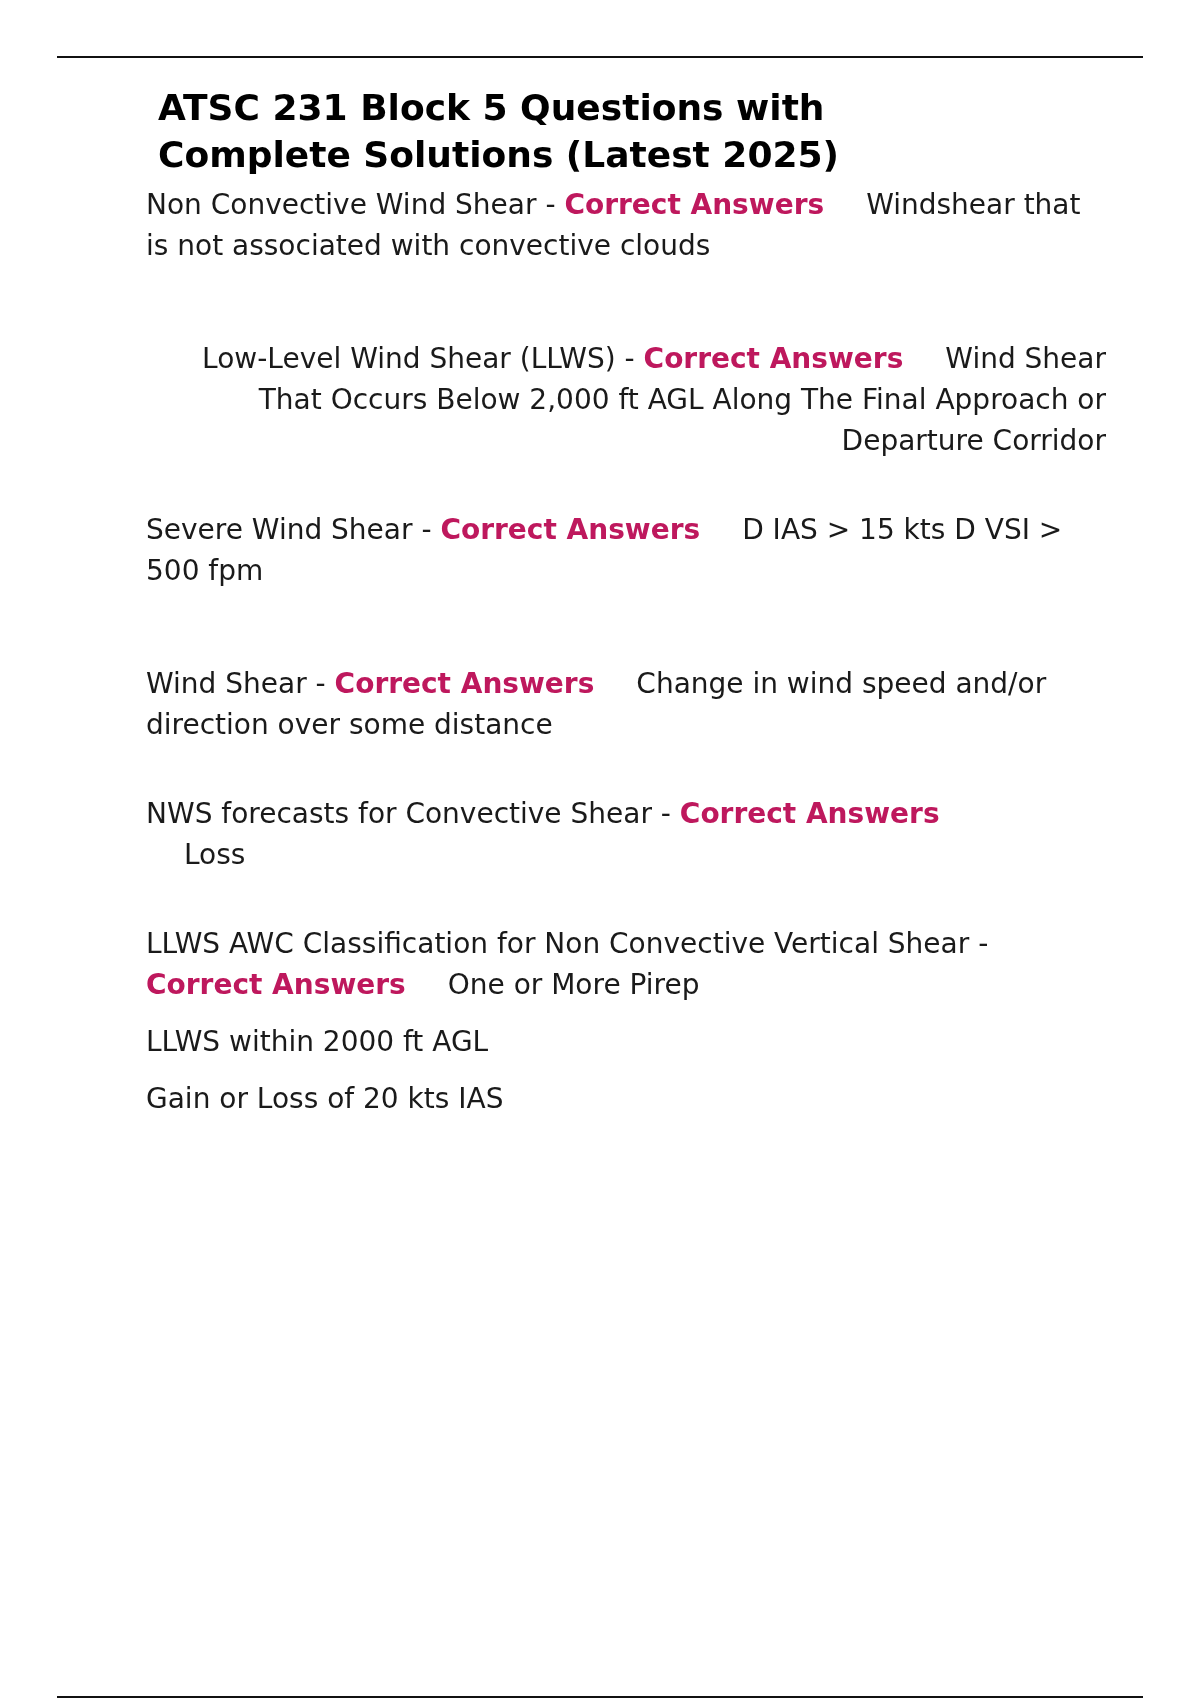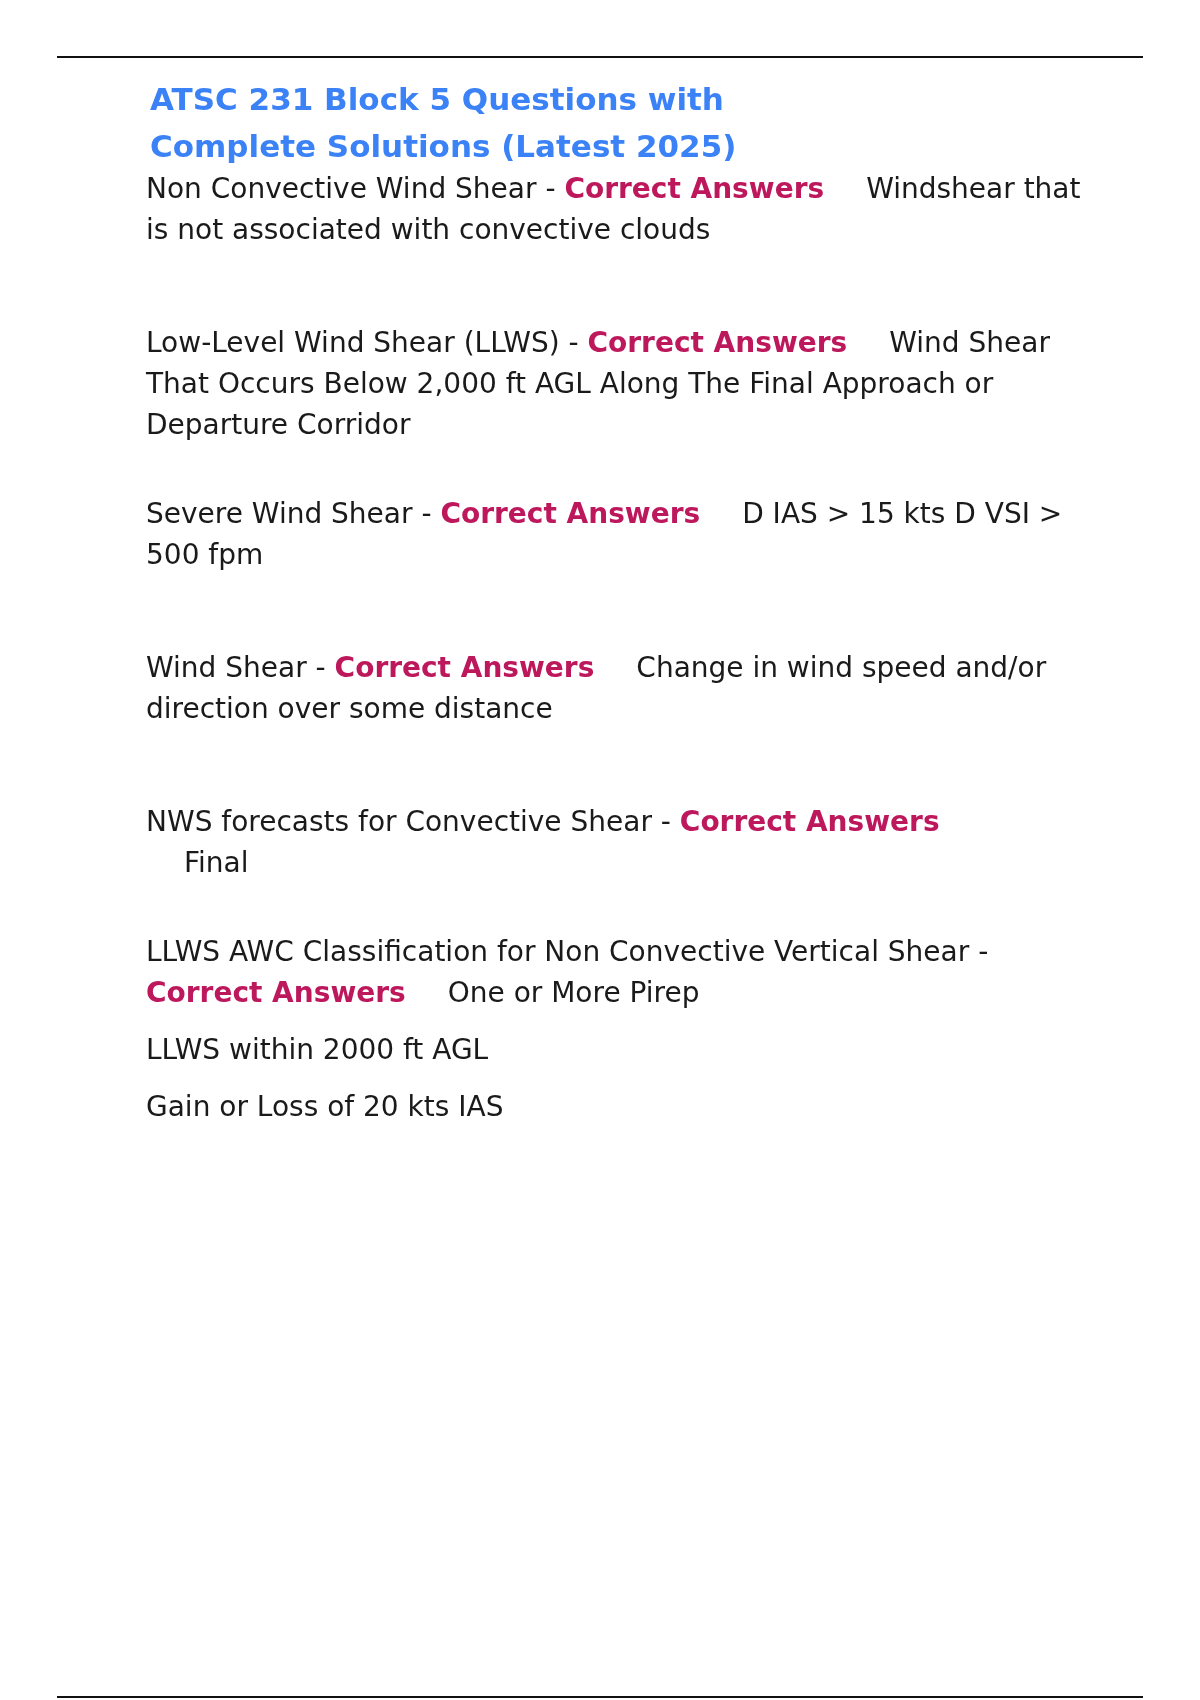--- a/index.html
+++ b/index.html
@@ -2,56 +2,56 @@
 <html><head>
   <meta charset="utf-8">
   <style>
     html, body { margin:0; padding:0; background:#fff; }
     body { width:1200px; height:1700px; position:relative; overflow:hidden;
       font-family:"DejaVu Sans", sans-serif; color:#1a1a1a; }
     .rule { position:absolute; left:57px; width:1086px; height:2px; background:#111; }
     .rule.top { top:56px; }
     .rule.bottom { top:1696px; }
     .content { position:absolute; left:146px; top:72px; width:960px; }
-    .title { font-weight:bold; font-size:31px; line-height:47px; margin:4px; color:#3b82f6; }
+    .title { font-weight:bold; font-size:36px; line-height:47px; margin:12px; color:#000000; }
     .qa { font-size:28px; line-height:41px; margin:0; }
     .green { color:#be185d; font-weight:bold; }
     .gap { display:inline-block; width:42px; }
     .plain { font-size:28px; line-height:41px; margin:0; }
   </style>
 </head>
 <body>
 
 <div class="rule top"></div>
 
 <div class="content">
   <h1 class="title">
     <span>ATSC 231 Block 5 Questions with</span><br>
     <span>Complete Solutions (Latest 2025)</span>
   </h1>
 
   <p class="qa" style="margin-top:-6px;">
     <span>Non Convective Wind Shear - </span><span class="green">Correct Answers</span><span class="gap"></span><span>Windshear that is not associated with convective clouds</span>
   </p>
 
-  <p class="qa" style="margin-top:72px;">
+  <p class="qa" style="margin-top:72px;text-align:right;">
     <span>Low-Level Wind Shear (LLWS) - </span><span class="green">Correct Answers</span><span class="gap"></span><span>Wind Shear That Occurs Below 2,000 ft AGL Along The Final Approach or Departure Corridor</span>
   </p>
 
   <p class="qa" style="margin-top:48px;">
     <span>Severe Wind Shear - </span><span class="green">Correct Answers</span><span class="gap"></span><span>D IAS &gt; 15 kts D VSI &gt; 500 fpm</span>
   </p>
 
 
   <p class="qa" style="margin-top:72px;">
     <span>Wind Shear - </span><span class="green">Correct Answers</span><span class="gap"></span><span>Change in wind speed and/or direction over some distance</span>
   </p>
 
-  <p class="qa" style="margin-top:72px;">
-    <span>NWS forecasts for Convective Shear - </span><span class="green">Correct Answers</span><br><span class="gap" style="width:38px;"></span><span>Final</span>
+  <p class="qa" style="margin-top:48px;">
+    <span>NWS forecasts for Convective Shear - </span><span class="green">Correct Answers</span><br><span class="gap" style="width:38px;"></span><span>Loss</span>
   </p>
 
   <p class="qa" style="margin-top:48px;">
     <span>LLWS AWC Classification for Non Convective Vertical Shear - </span><br><span class="green">Correct Answers</span><span class="gap"></span><span>One or More Pirep</span>
   </p>
 
   <p class="plain" style="margin-top:16px;">LLWS within 2000 ft AGL</p>
   <p class="plain" style="margin-top:16px;">Gain or Loss of 20 kts IAS</p>
 </div>
 

